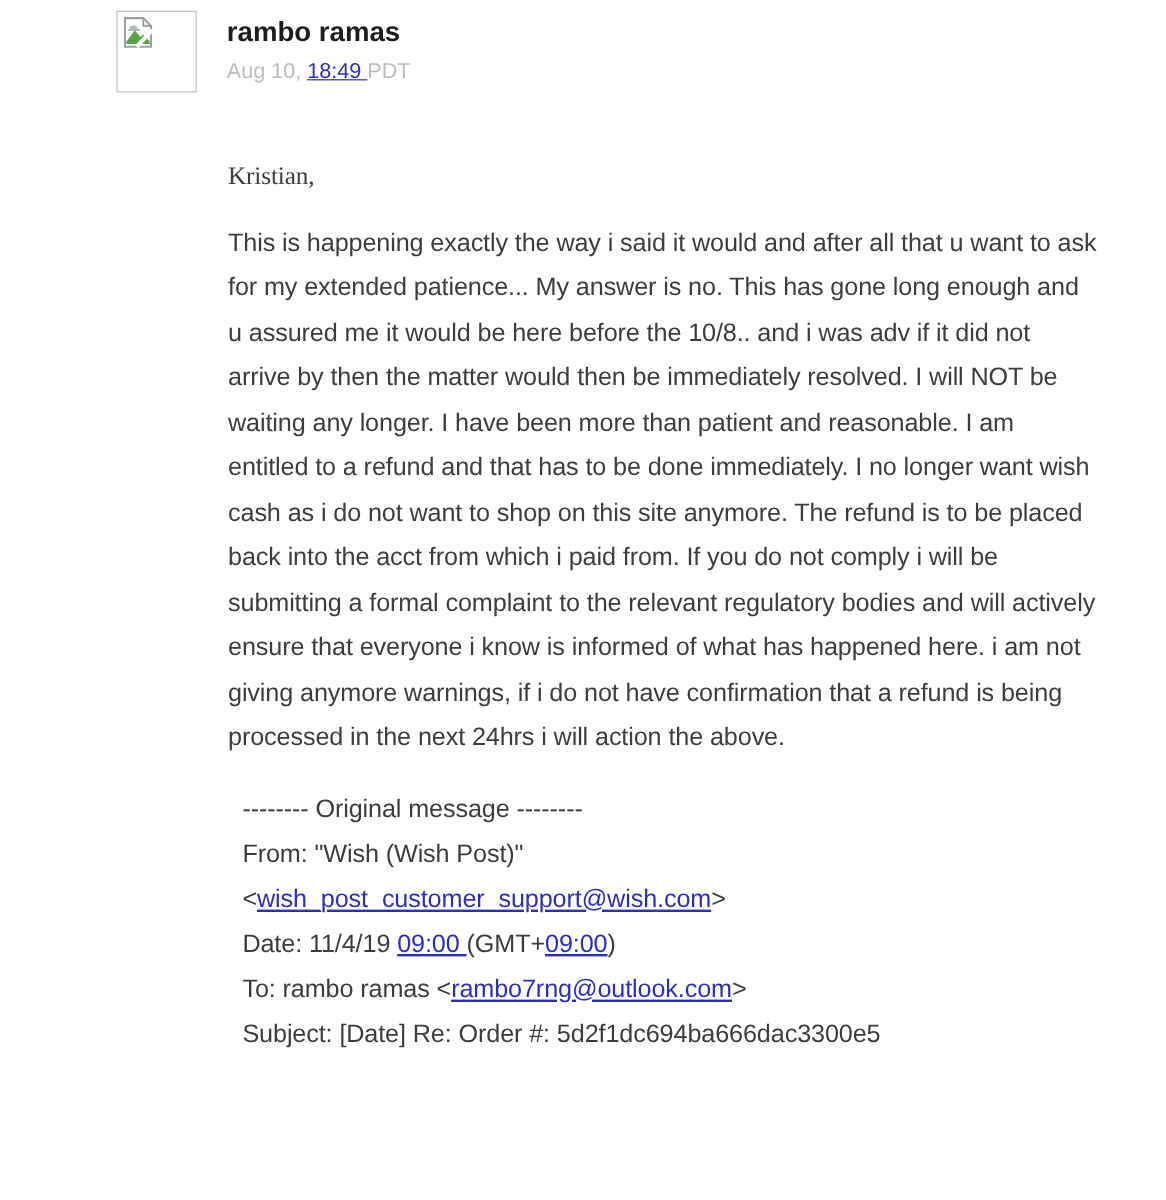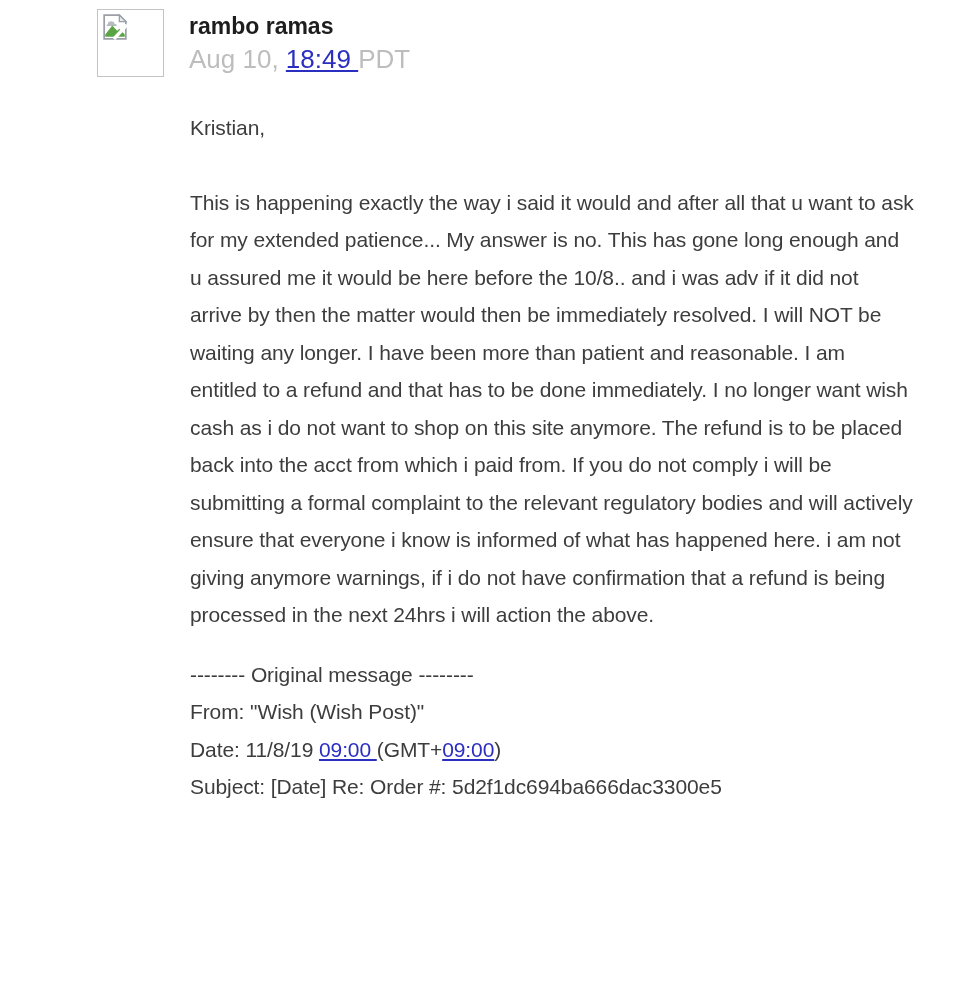--- a/index.html
+++ b/index.html
@@ -35,40 +35,40 @@
   .avatar-box svg{display:block;margin:4px 0 0 4px;}
   .header-text{margin-left:25px;padding-top:3px;}
   .author-name{
     font-size:23px;
     font-weight:bold;
     color:var(--name);
     line-height:28px;
   }
   .timestamp{
     margin-top:7px;
-    font-size:26px;
+    font-size:18px;
     color:var(--muted);
     line-height:24px;
   }
   a.link{
     color:var(--link);
     text-decoration:underline;
     cursor:pointer;
   }
   .message-body{
     margin-left:190px;
     width:724px;
     font-size:21px;
     line-height:37.5px;
     color:var(--body_text);
     letter-spacing:-0.1px;
   }
-  .greeting{margin-top:32px;}
-  .paragraph{margin-top:37px;}
-  .quote-block{margin-top:22px;}
+  .greeting{margin-top:51px;font-family:Liberation Serif, serif;}
+  .paragraph{margin-top:18px;}
+  .quote-block{margin-top:22px;margin-left:12px;}
   .quote-line{white-space:nowrap;}
 </style>
 </head>
 <body>
 
 <div class="message">
 
   <div class="message-header">
     <div class="avatar-box">
       <svg width="26" height="26" viewBox="0 0 24 24" aria-hidden="true">
@@ -85,18 +85,20 @@
     </div>
   </div>
 
   <div class="message-body">
     <p class="greeting">Kristian,</p>
     <p class="paragraph">This is happening exactly the way i said it would and after all that u want to ask for my extended patience... My answer is no. This has gone long enough and u assured me it would be here before the 10/8.. and i was adv if it did not arrive by then the matter would then be immediately resolved. I will NOT be waiting any longer. I have been more than patient and reasonable. I am entitled to a refund and that has to be done immediately. I no longer want wish cash as i do not want to shop on this site anymore. The refund is to be placed back into the acct from which i paid from. If you do not comply i will be submitting a formal complaint to the relevant regulatory bodies and will actively ensure that everyone i know is informed of what has happened here. i am not giving anymore warnings, if i do not have confirmation that a refund is being processed in the next 24hrs i will action the above.</p>
 
     <div class="quote-block">
       <div class="quote-line">-------- Original message --------</div>
       <div class="quote-line">From: "Wish (Wish Post)"</div>
-      <div class="quote-line"><span>Date: 11/8/19 </span><a class="link">09:00 </a><span>(GMT+</span><a class="link">09:00</a><span>)</span></div>
+      <div class="quote-line"><span>&lt;</span><a class="link">wish_post_customer_support@wish.com</a><span>&gt;</span></div>
+      <div class="quote-line"><span>Date: 11/4/19 </span><a class="link">09:00 </a><span>(GMT+</span><a class="link">09:00</a><span>)</span></div>
+      <div class="quote-line"><span>To: rambo ramas &lt;</span><a class="link">rambo7rng@outlook.com</a><span>&gt;</span></div>
       <div class="quote-line">Subject: [Date] Re: Order #: 5d2f1dc694ba666dac3300e5</div>
     </div>
   </div>
 
 </div>
 
 </body></html>

